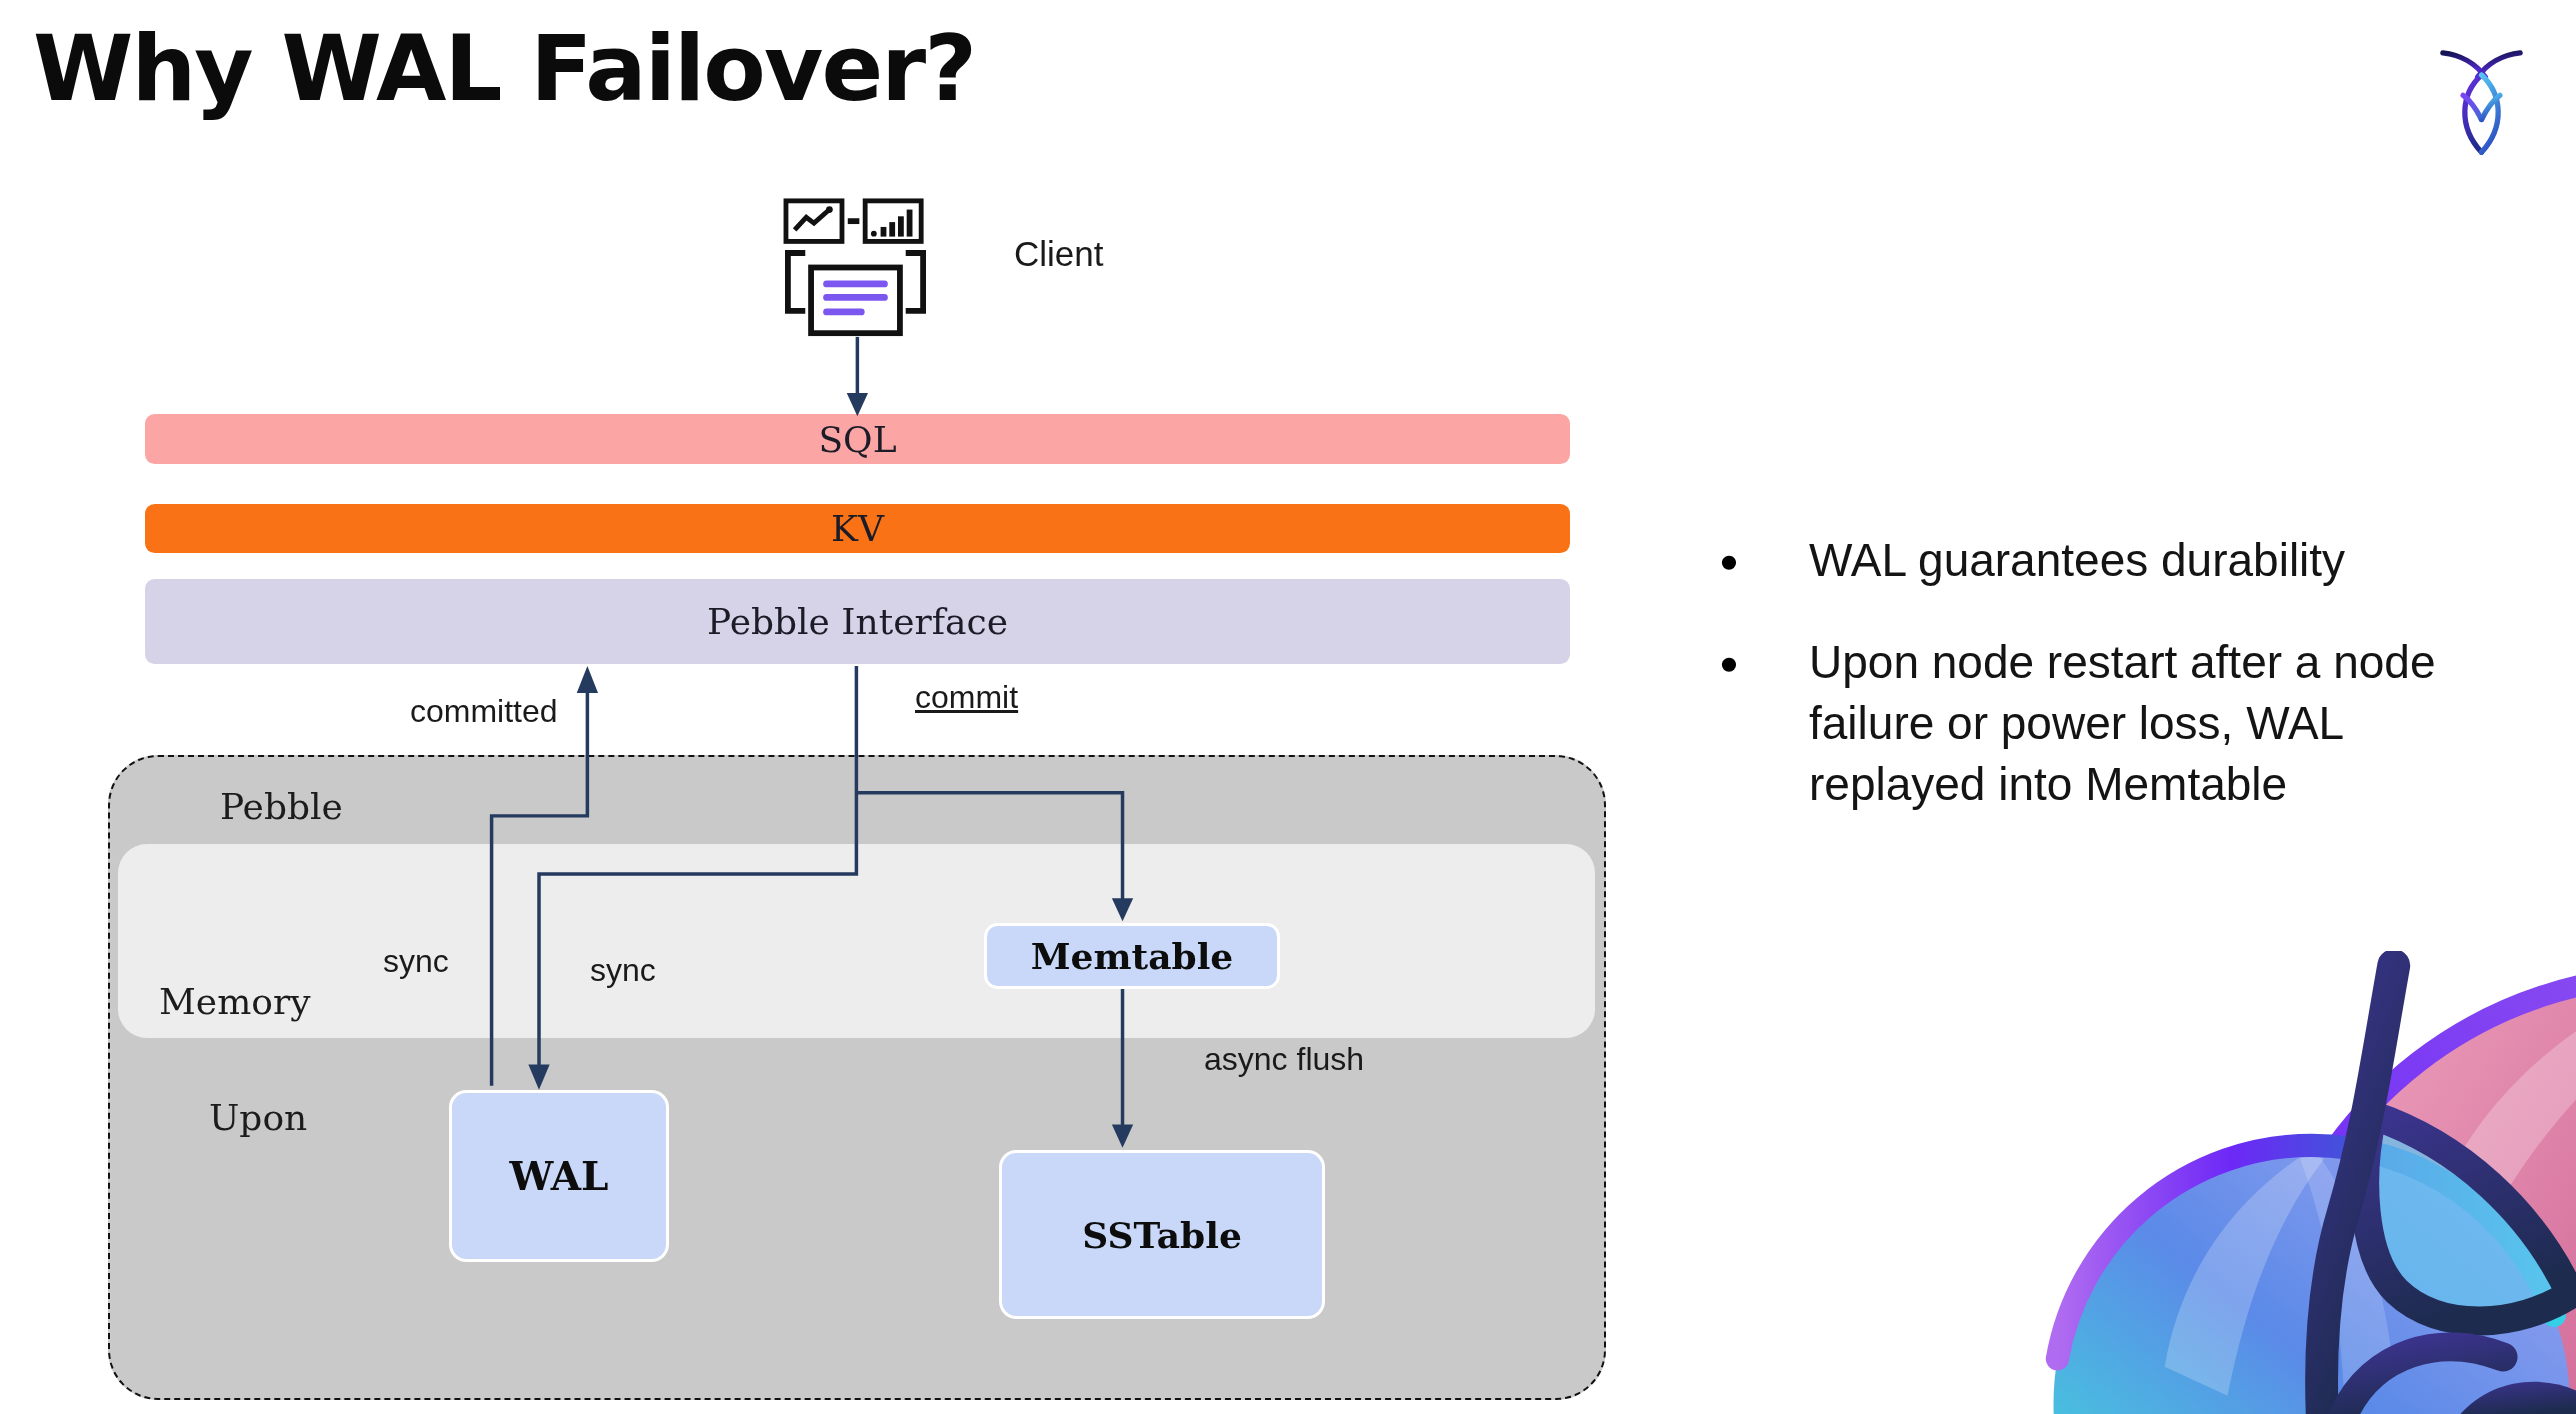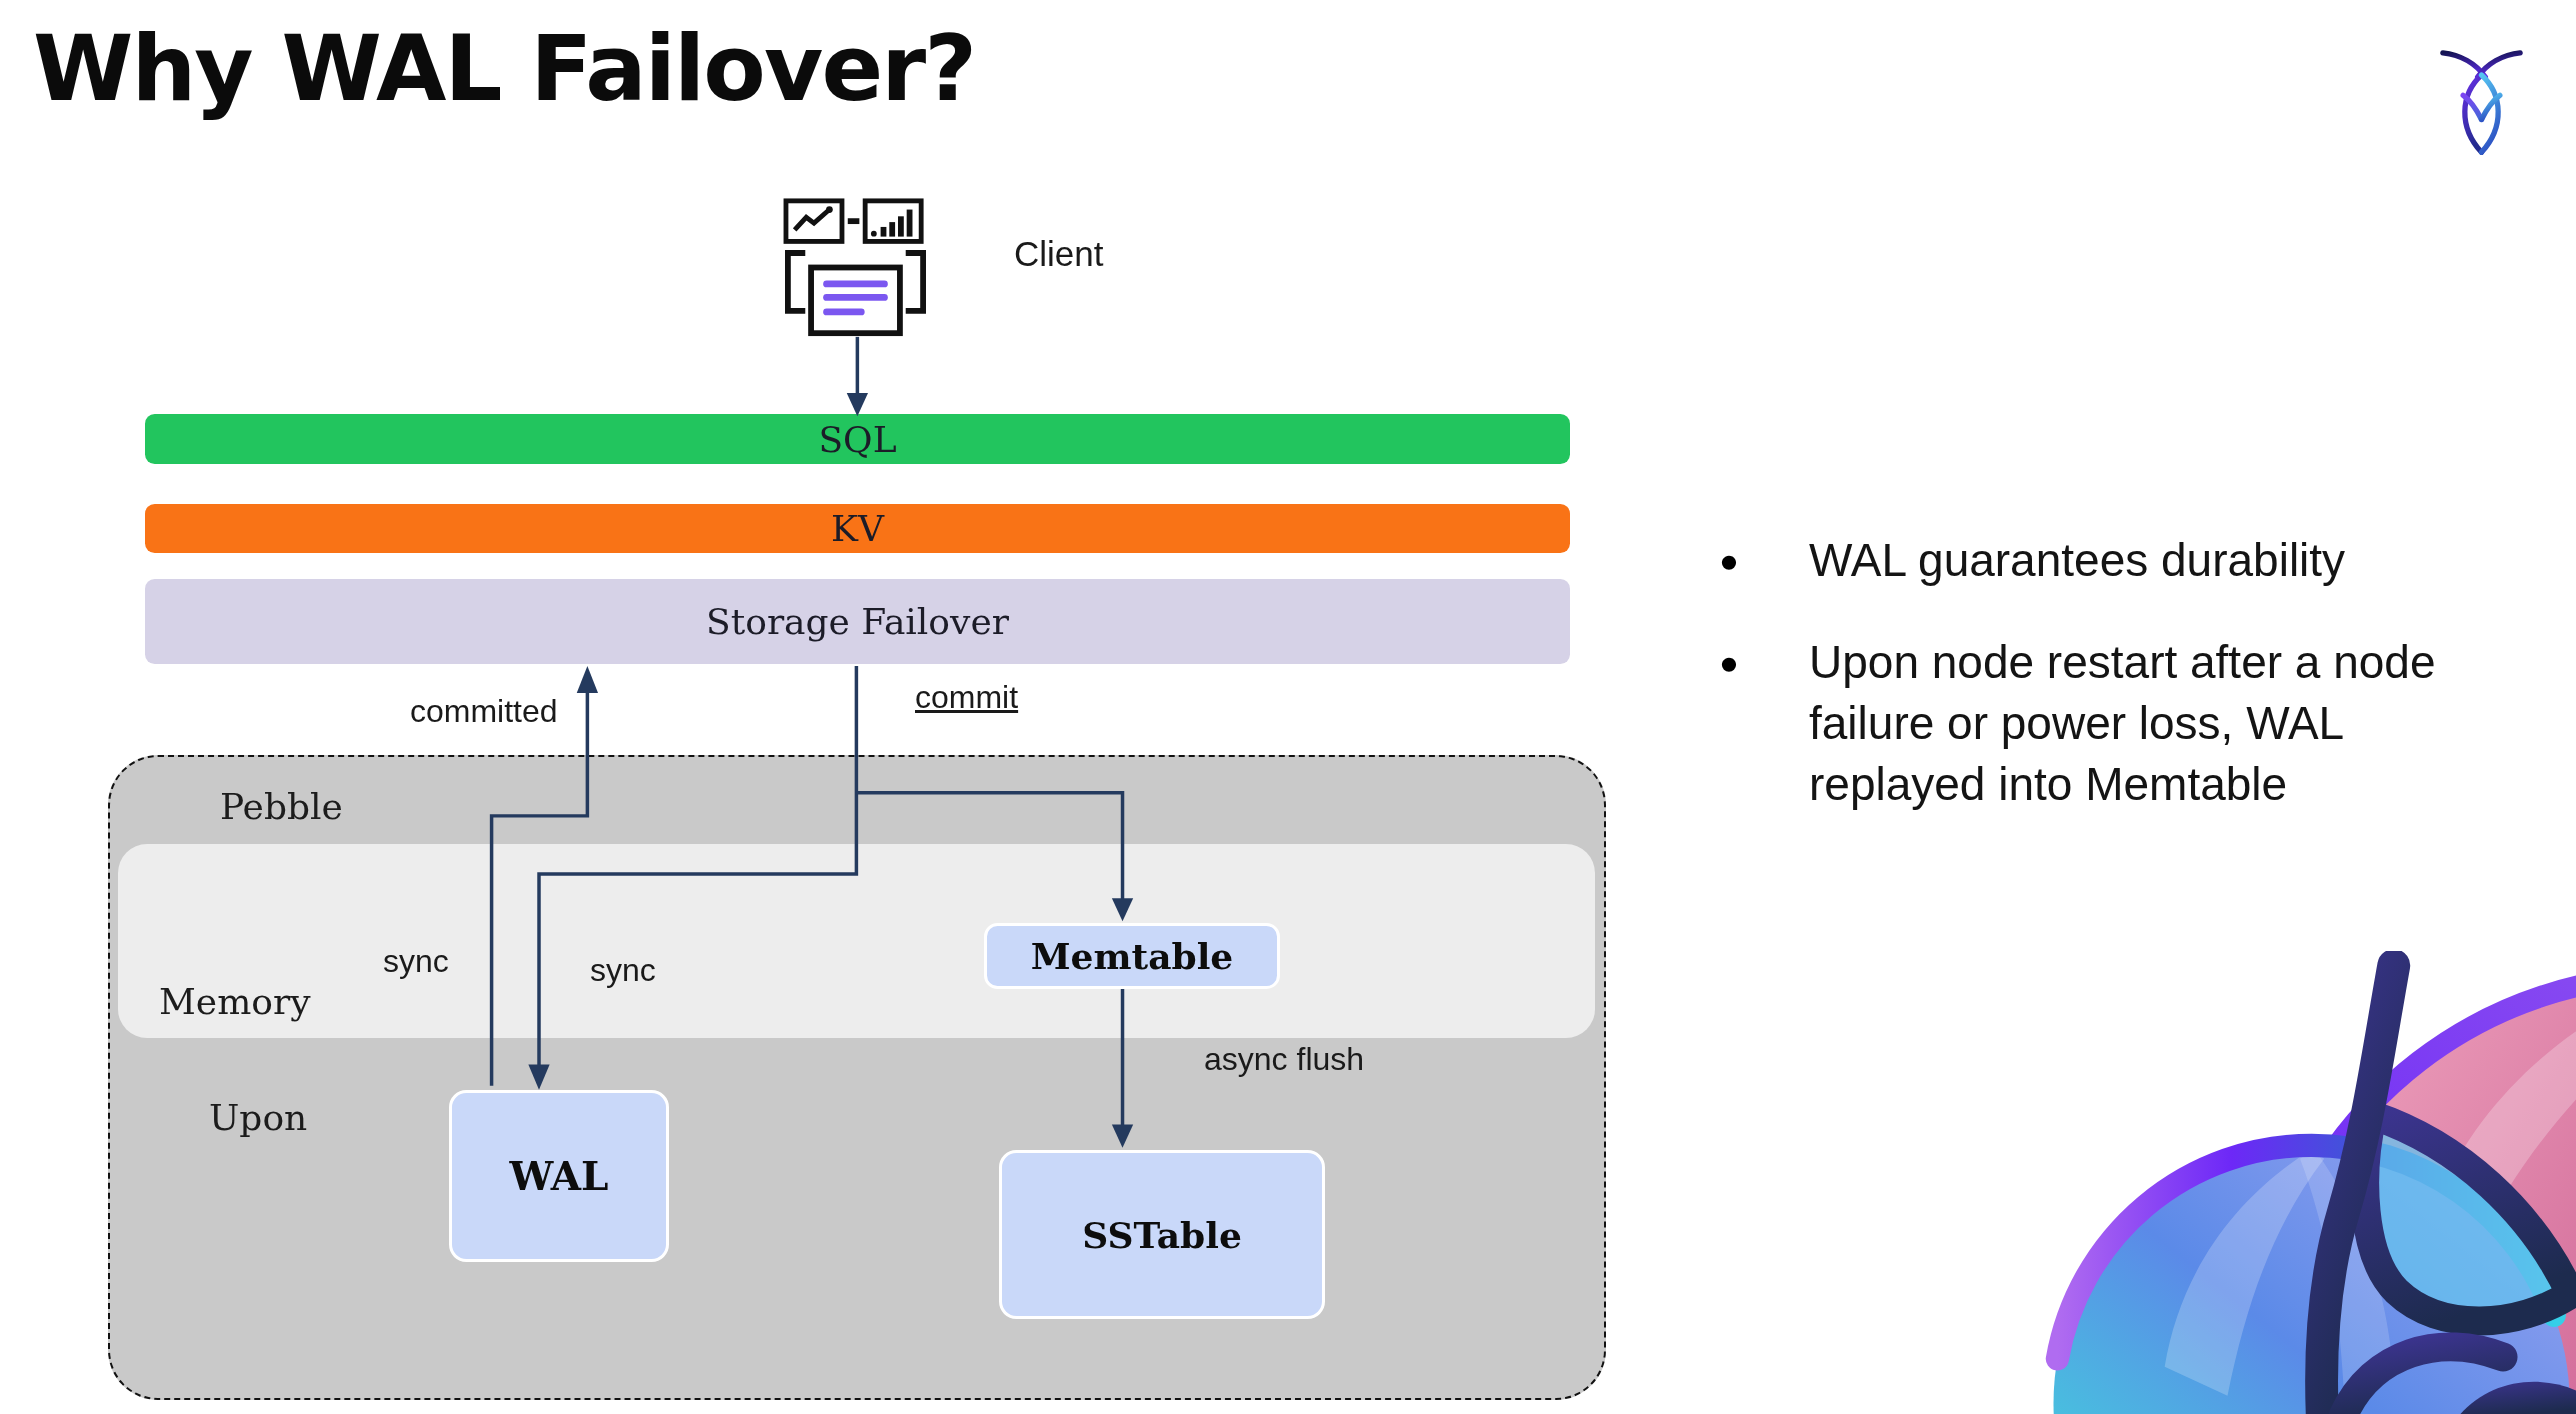--- a/index.html
+++ b/index.html
@@ -12,21 +12,21 @@
          font-weight:800;font-size:91px;letter-spacing:-1.9px;color:#0b0b0b;}
 
   
   .lbl-sans{font-size:32px;color:#1a1a1a;}
   #client-label{left:1014px;top:234px;font-size:35px;}
 
   
   .bar{left:145px;width:1425px;border-radius:9.7px;display:flex;
        align-items:center;justify-content:center;
        font-family:"DejaVu Serif",serif;font-size:36px;color:#1c1c28;}
-  #bar-sql{top:414px;height:50px;background:#22c55e;}
+  #bar-sql{top:414px;height:50px;background:#fca5a5;}
   #bar-kv{top:504px;height:49px;background:#f97316;}
   #bar-storage{top:579px;height:85px;background:#d6d2e7;}
 
   
   #pebble-box{left:108px;top:755px;width:1498px;height:645px;
               background:#c9c9c9;border:2.9px dashed #111;border-radius:50px;
               box-sizing:border-box;}
   #memory-band{left:118px;top:844px;width:1477px;height:194px;
                background:#ededed;border-radius:29px;}
   .lbl-serif{font-family:"DejaVu Serif",serif;font-size:36px;color:#1c1c1c;}
@@ -117,21 +117,21 @@
   <g stroke="#7b57f0" stroke-width="7" stroke-linecap="round">
     <path d="M48,90 L108,90"></path>
     <path d="M48,104 L108,104"></path>
     <path d="M48,119 L84,119"></path>
   </g>
 </svg>
 <div class="abs lbl-sans" id="client-label">Client</div>
 
 <div class="abs bar" id="bar-sql">SQL</div>
 <div class="abs bar" id="bar-kv">KV</div>
-<div class="abs bar" id="bar-storage">Storage Failover</div>
+<div class="abs bar" id="bar-storage">Pebble Interface</div>
 
 <div class="abs" id="pebble-box"></div>
 <div class="abs" id="memory-band"></div>
 <div class="abs lbl-serif" id="pebble-label">Pebble</div>
 <div class="abs lbl-serif" id="memory-label">Memory</div>
 <div class="abs lbl-serif" id="disk-label">Upon</div>
 
 <div class="abs node" id="node-wal">WAL</div>
 <div class="abs node" id="node-memtable">Memtable</div>
 <div class="abs node" id="node-sstable">SSTable</div>

